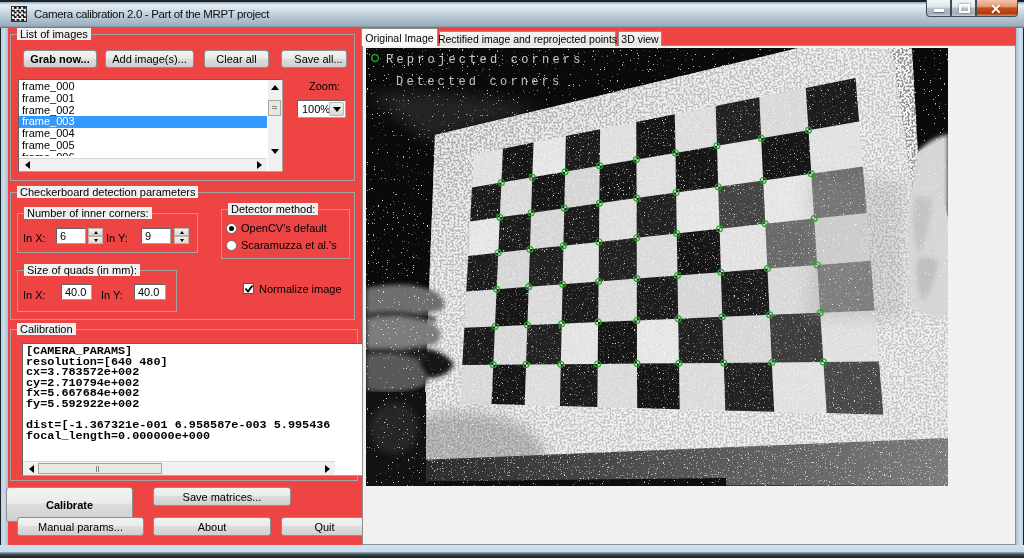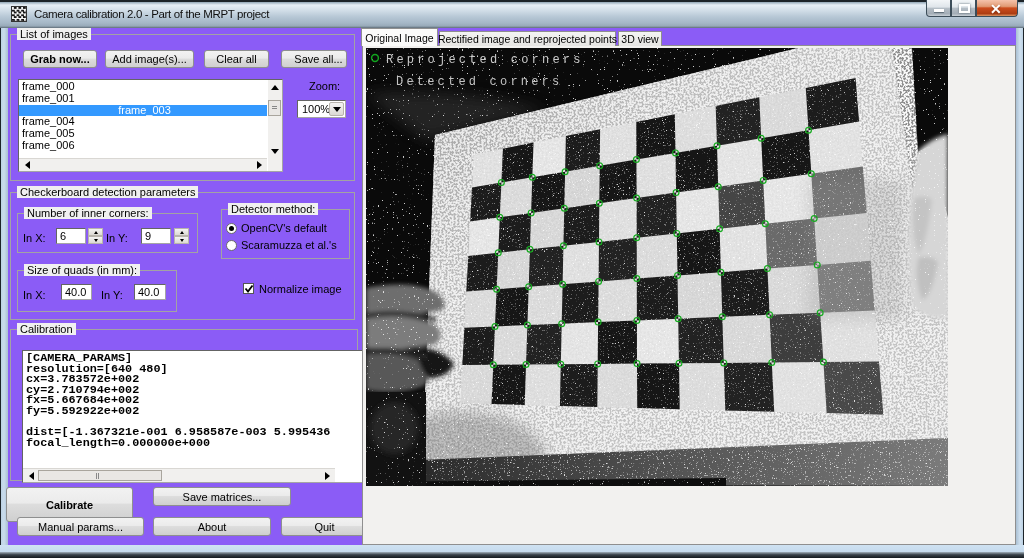--- a/index.html
+++ b/index.html
@@ -1,15 +1,15 @@
 <!DOCTYPE html>
 <html><head><meta charset="utf-8"><style>
 *{margin:0;padding:0;box-sizing:border-box;}
 body{width:1024px;height:558px;overflow:hidden;font-family:"Liberation Sans",sans-serif;font-size:11px;color:#000;}
-#win{position:relative;width:1024px;height:558px;background:#8b5cf6;}
+#win{position:relative;width:1024px;height:558px;background:#ef4444;}
 .abs{position:absolute;}
 
 #titlebar{left:0;top:0;width:1024px;height:28px;
 background:linear-gradient(180deg,#1d2429 0px,#1d2429 1.5px,#9fb2c0 2.5px,#e7eff6 5px,#d3dfe9 10px,#b6c7d5 17px,#a5b7c6 23px,#98aab9 26px,#5f6d78 28px);}
 #ticon{left:11px;top:6px;width:16px;height:16px;background:repeating-conic-gradient(#181818 0% 25%,#f5f5f5 0% 50%);background-size:4.6px 4.6px;border:1px solid #333;}
 #ttext{left:34px;top:8px;font-size:11.5px;letter-spacing:-0.35px;color:#101010;}
 .capbtn{top:0;height:17px;border:1px solid #3c4d59;border-top:none;background:linear-gradient(180deg,#f3f6f8 0%,#dfe5ea 45%,#b6bfc7 50%,#a4aeb7 85%,#c8d0d6 100%);}
 #btnmin{left:926px;width:25px;border-bottom-left-radius:4px;}
 #btnmax{left:951px;width:25px;}
 #btnclose{left:976px;width:42px;border-bottom-right-radius:4px;background:linear-gradient(180deg,#f5c3ab 0%,#e19a74 40%,#cc4d1e 50%,#ad3d13 85%,#dd9866 100%);}
@@ -27,21 +27,21 @@
 .sunk{border-top:1px solid #646464;border-left:1px solid #646464;border-right:1px solid #a5a5a5;border-bottom:1px solid #a5a5a5;background:#fff;}
 .lbl{white-space:nowrap;text-align:right;}
 
 .sb{background:#f1f0ee;}
 .sbbtn{position:absolute;display:flex;align-items:center;justify-content:center;}
 .sbthumb{position:absolute;background:#e9e7e4;border:1px solid #a9a59d;}
 .spinbtn{position:absolute;display:flex;align-items:center;justify-content:center;background:linear-gradient(180deg,#f4f3f2,#dcd9d4);border:1px solid #b8b4ac;}
 .tri{width:0;height:0;display:block;}
 
 .litem{height:11.8px;line-height:11.8px;padding-left:3px;font-size:11px;}
-.lsel{background:#3399ff;color:#fff;text-align:center;}
+.lsel{background:#3399ff;color:#fff;}
 
 .tab{display:flex;align-items:center;justify-content:center;border:1px solid #8f8f8f;border-bottom:none;background:linear-gradient(180deg,#f4f4f3,#e6e5e3);white-space:nowrap;font-size:10.5px;}
 
 .mono{font-family:"Liberation Mono",monospace;}
 </style></head><body>
 <div id="win">
  <div id="frameL" class="abs"></div>
     <div id="frameR" class="abs"></div>
     <div id="frameB" class="abs"></div>
  <div id="titlebar" class="abs"></div>
@@ -62,20 +62,21 @@
     </div>
  <div class="abs btn" style="left:23px;top:50px;width:74px;height:18px;font-weight:bold;">Grab now...</div>
  <div class="abs btn" style="left:105px;top:50px;width:89px;height:18px;">Add image(s)...</div>
  <div class="abs btn" style="left:204px;top:50px;width:65px;height:18px;">Clear all</div>
  <div class="abs btn" style="left:281px;top:50px;width:66px;height:18px;padding-left:9px;">Save all...</div>
 
  <div id="listbox" class="abs sunk" style="left:18px;top:79px;width:265px;height:93px;">
   <div style="position:absolute;left:0;top:1px;width:248px;height:75px;overflow:hidden;">
    <div class="litem">frame_000</div>
    <div class="litem">frame_001</div>
+   <div class="litem">frame_002</div>
    <div class="litem lsel">frame_003</div>
    <div class="litem">frame_004</div>
    <div class="litem">frame_005</div>
    <div class="litem">frame_006</div>
   </div>
 
   <div class="sb" style="position:absolute;right:0;top:0;width:14px;height:78px;">
    <div class="sbbtn" style="left:0;top:2px;width:14px;height:10px;">
           <b class="tri" style="border-left:4px solid transparent;border-right:4px solid transparent;border-bottom:5px solid #000;"></b>
         </div>
@@ -152,21 +153,21 @@
 
  <div class="abs" style="left:243px;top:283px;width:11px;height:11px;border:1px solid #555;background:#fff;"></div>
  <svg class="abs" style="left:244px;top:284px;" width="10" height="10" viewBox="0 0 10 10">
       <path d="M1.5,4.5 L4,7.5 L8.5,1.5" stroke="#000" stroke-width="1.8" fill="none"></path>
     </svg>
  <div class="abs lbl" style="left:259px;top:283px;">Normalize image</div>
 
  <div class="abs gb" style="left:10px;top:329px;width:348px;height:152px;">
       <span>Calibration</span>
     </div>
- <div class="abs sunk" style="left:22px;top:350px;width:376px;height:133px;">
+ <div class="abs sunk" style="left:22px;top:343px;width:376px;height:133px;">
   <div class="mono" style="position:absolute;left:3px;top:2px;font-size:11.8px;font-weight:bold;line-height:10.6px;letter-spacing:0px;white-space:pre;overflow:hidden;width:310px;height:116px;">[CAMERA_PARAMS]
 resolution=[640 480]
 cx=3.783572e+002
 cy=2.710794e+002
 fx=5.667684e+002
 fy=5.592922e+002
 
 dist=[-1.367321e-001 6.958587e-003 5.995436
 focal_length=0.000000e+000</div>
   <div class="sb" style="position:absolute;right:0;top:0;width:14px;height:116px;">

